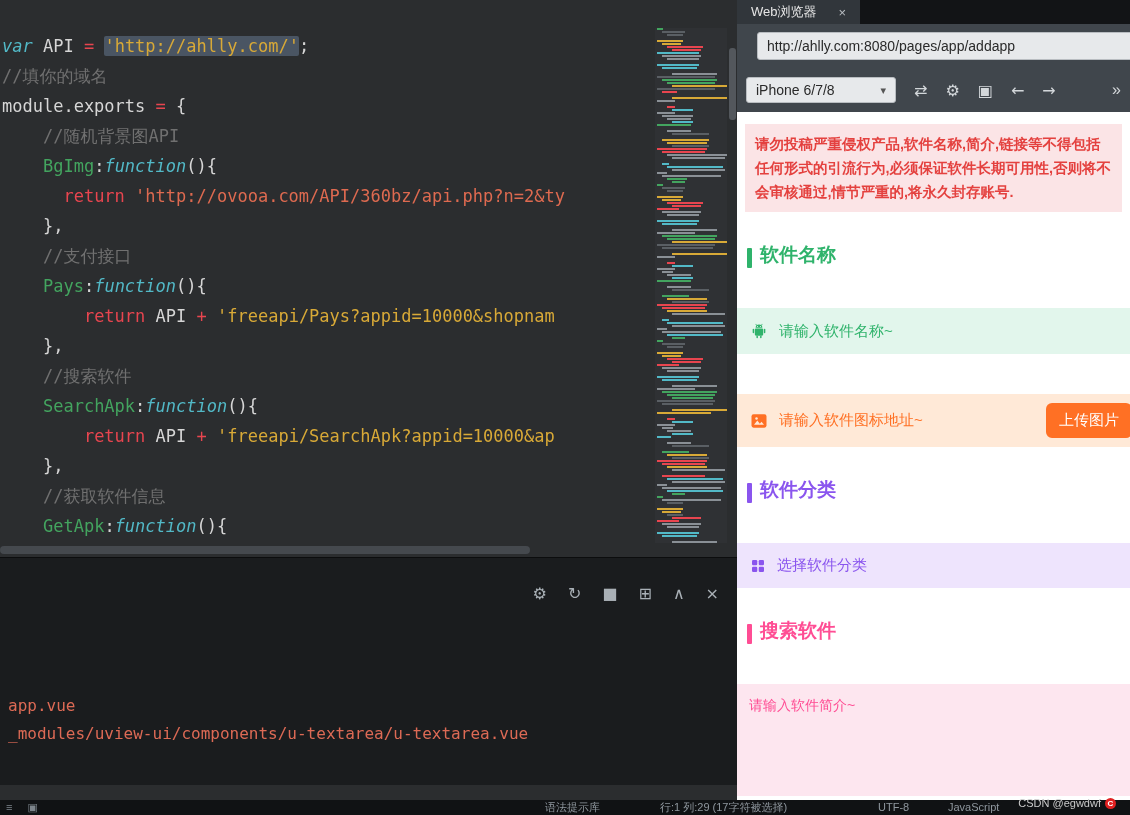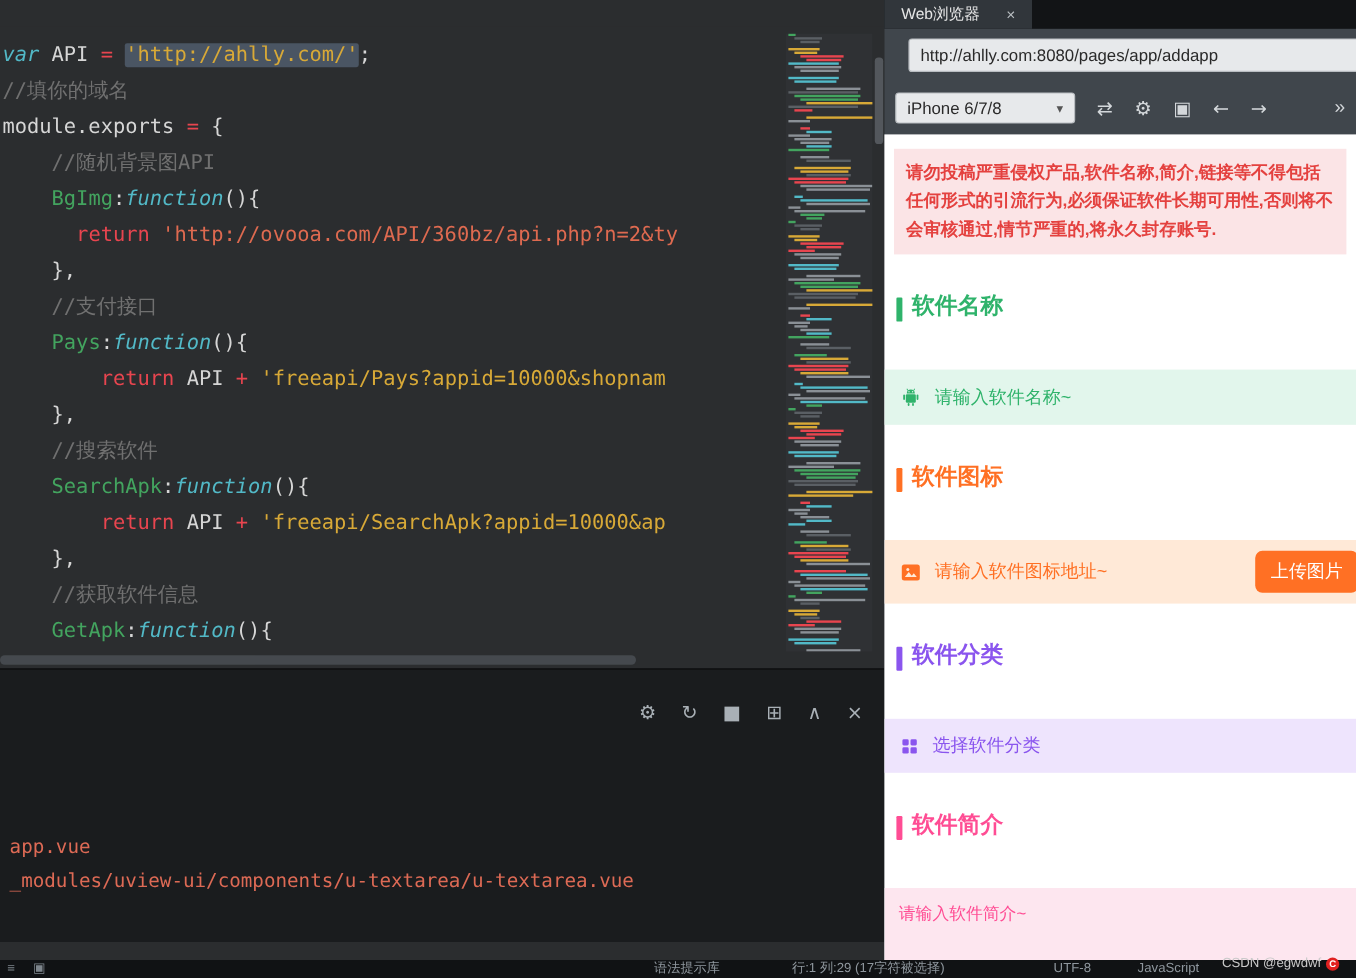--- a/index.html
+++ b/index.html
@@ -335,24 +335,20 @@
               <rect x="4.4" y="9.4" width="1.8" height="5.4" rx=".9"></rect>
               <rect x="17.8" y="9.4" width="1.8" height="5.4" rx=".9"></rect>
               <rect x="8.9" y="17.8" width="1.8" height="3" rx=".9"></rect>
               <rect x="13.3" y="17.8" width="1.8" height="3" rx=".9"></rect>
               <path d="M8.4 3.4l1.1 1.6-.7.5-1.1-1.6zM15.6 3.4l-1.1 1.6.7.5 1.1-1.6z"></path>
             </svg>
         </span>
         <span>请输入软件名称~</span>
       </div>
 
-      <div class="sec">
-        <span class="bar b-orange"></span>
-        <span class="sec-title c-orange">软件图标</span>
-      </div>
       <div class="band band-icon">
         <span class="bicon">
           <svg viewBox="0 0 24 24" width="20" height="20">
               <rect x="3" y="4" width="18" height="16" rx="2.5" fill="#ff7024"></rect>
               <path d="M6 16.5l4-5 3 3.8 2-2.4 3 3.6z" fill="#ffe9d7"></path>
               <circle cx="9" cy="9" r="1.5" fill="#ffe9d7"></circle>
             </svg>
         </span>
         <span>请输入软件图标地址~</span>
         <button class="upload">上传图片</button>
@@ -369,21 +365,21 @@
               <rect x="13" y="4" width="7" height="7" rx="1.6"></rect>
               <rect x="4" y="13" width="7" height="7" rx="1.6"></rect>
               <rect x="13" y="13" width="7" height="7" rx="1.6"></rect>
             </svg>
         </span>
         <span>选择软件分类</span>
       </div>
 
       <div class="sec">
         <span class="bar b-pink"></span>
-        <span class="sec-title c-pink">软件简介</span>
+        <span class="sec-title c-pink">搜索软件</span>
       </div>
       <div class="band band-intro">
         <span>请输入软件简介~</span>
       </div>
 
     </div>
   </div>
 
   <div class="statusbar">
     <span class="sb sb-icons">≡ ▣</span>

